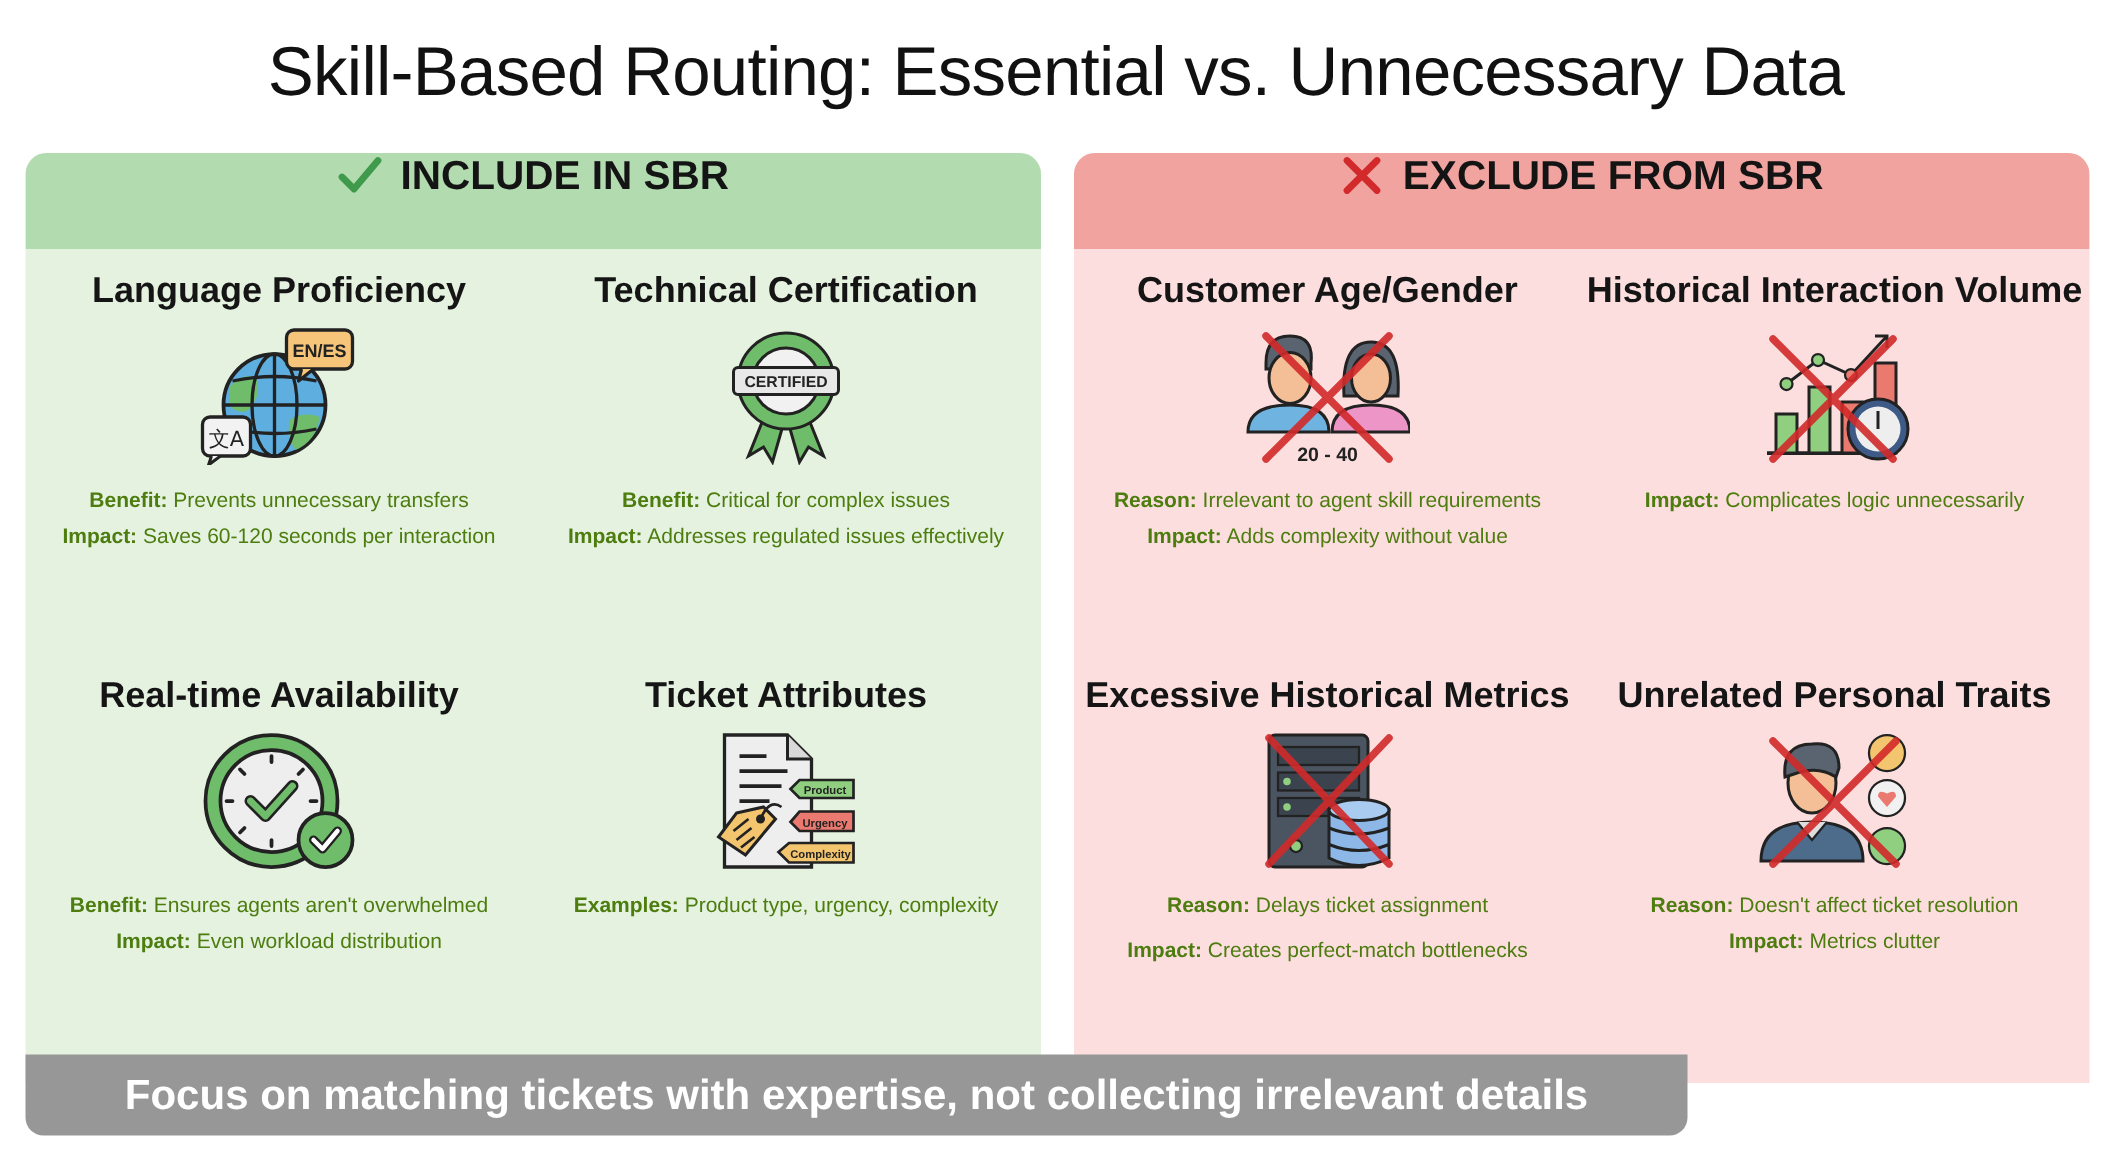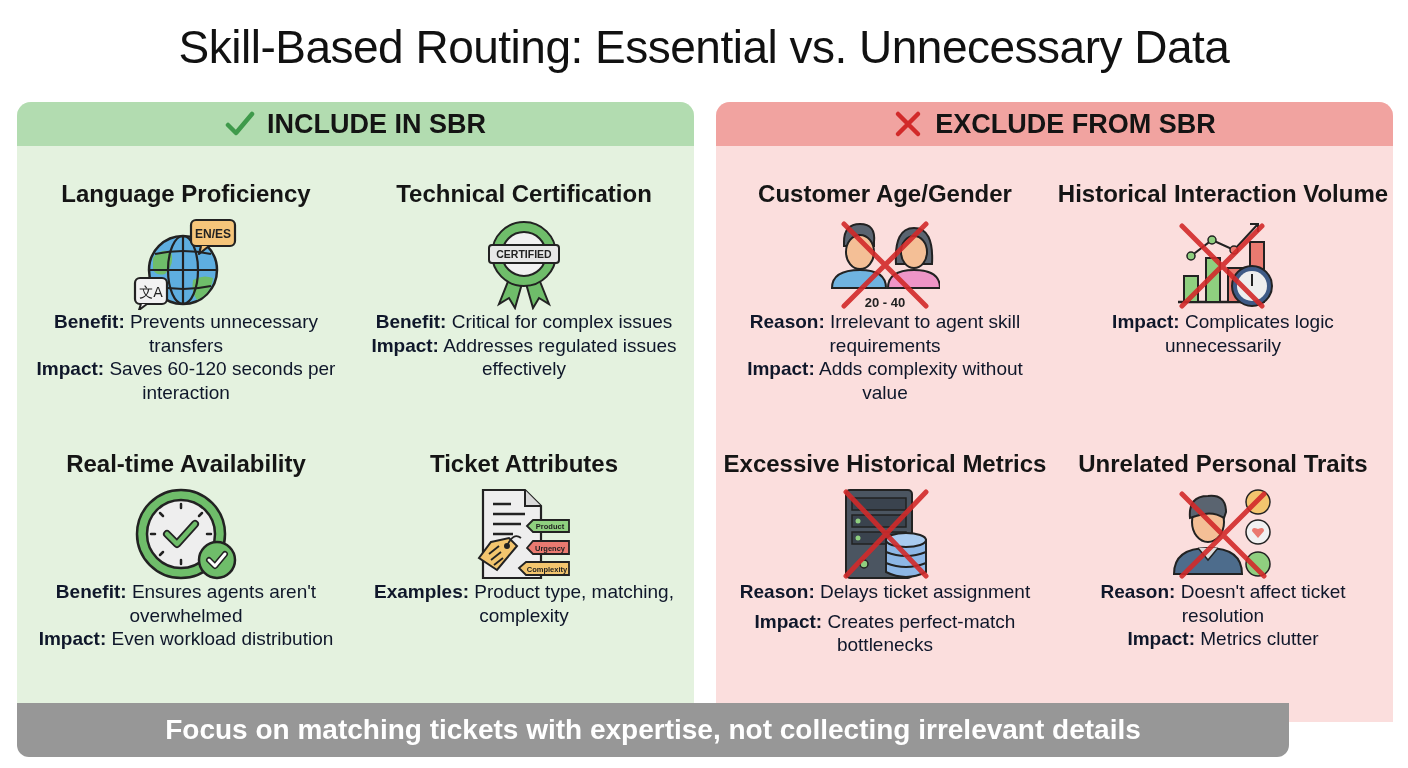--- a/index.html
+++ b/index.html
@@ -2,33 +2,33 @@
 <html><head>
 <meta charset="utf-8">
 <style>
 *{box-sizing:border-box;margin:0;padding:0}
 html,body{width:1408px;height:768px;background:#ffffff;overflow:hidden}
 body{font-family:"Liberation Sans","DejaVu Sans",sans-serif;color:#1a1a1a;position:relative}
 .title{position:absolute;left:0;top:20px;width:1408px;text-align:center;font-size:46px;font-weight:400;letter-spacing:-0.5px;color:#111}
 .panel{position:absolute;top:102px;height:620px;border-radius:14px 14px 0 0;overflow:hidden}
 .panel.include{left:17px;width:677px;background:#e4f2df}
 .panel.exclude{left:716px;width:677px;background:#fbdedd}
-.panel-header{height:44px;display:flex;align-items:center;justify-content:center;gap:12px;font-size:27px;font-weight:700;color:#141414}
+.panel-header{height:64px;display:flex;align-items:flex-start;justify-content:center;gap:12px;font-size:27px;font-weight:700;color:#141414}
 .include .panel-header{background:#b2dcb0}
 .exclude .panel-header{background:#f1a3a0}
 .hdr-icon{width:30px;height:30px;display:inline-block}
 .grid{position:absolute;top:56px;left:0;width:100%;height:564px}
 .card{position:absolute;width:338px;height:270px;text-align:center}
 .card h3{font-size:24px;font-weight:700;margin-top:22px;color:#151515;white-space:nowrap}
 .card .icon-wrap{width:110px;height:92px;margin:10px auto 0;position:relative}
 .card .icon-wrap svg{width:110px;height:92px}
-.card .lines{font-size:19px;line-height:23.5px;color:#0f172a;padding:0 10px}
+.card .lines{margin-top:12px;font-size:14px;line-height:23.5px;color:#4d7c0f;padding:0 10px}
 .card .lines b{font-weight:700}
 .c0{left:0;top:0}.c1{left:338px;top:0}.c2{left:0;top:270px}.c3{left:338px;top:270px}
-.footer{position:absolute;left:17px;top:703px;width:1272px;height:54px;background:#979797;border-radius:0 0 12px 12px;display:flex;align-items:center;justify-content:center;color:#fff;font-size:28px;font-weight:700}
+.footer{position:absolute;left:17px;top:703px;width:1108px;height:54px;background:#979797;border-radius:0 0 12px 12px;display:flex;align-items:center;justify-content:center;color:#fff;font-size:28px;font-weight:700}
 </style>
 </head>
 <body>
 
 <div class="title">Skill-Based Routing: Essential vs. Unnecessary Data</div>
 
 <div class="panel include">
   <div class="panel-header">
     <svg class="hdr-icon" viewBox="0 0 30 30">
         <path d="M3 16 L11 24 L27 5" fill="none" stroke="#3f9a4b" stroke-width="4.5" stroke-linecap="round" stroke-linejoin="round"></path>
@@ -130,21 +130,21 @@
           <circle cx="38" cy="58" r="3" fill="#222"></circle>
           <path d="M38 58 Q44 44 52 50" fill="none" stroke="#222" stroke-width="1.8"></path>
           <g stroke="#222" stroke-width="1.8">
               <line x1="20" y1="66" x2="30" y2="58"></line>
               <line x1="22" y1="72" x2="32" y2="64"></line>
               <line x1="25" y1="77" x2="34" y2="70"></line>
             </g>
         </svg>
       </div>
       <div class="lines">
-        <div><b>Examples:</b> <span>Product type, matching, complexity</span></div>
+        <div><b>Examples:</b> <span>Product type, urgency, complexity</span></div>
       </div>
     </div>
   </div>
 </div>
 
 <div class="panel exclude">
   <div class="panel-header">
     <svg class="hdr-icon" viewBox="0 0 30 30">
         <path d="M5 5 L25 25 M25 5 L5 25" stroke="#d22a2a" stroke-width="4.5" stroke-linecap="round"></path>
       </svg>

